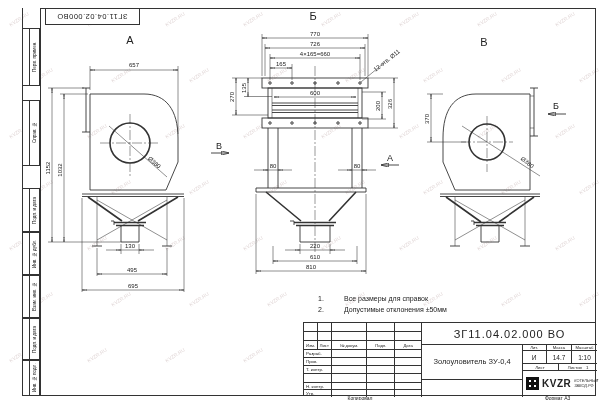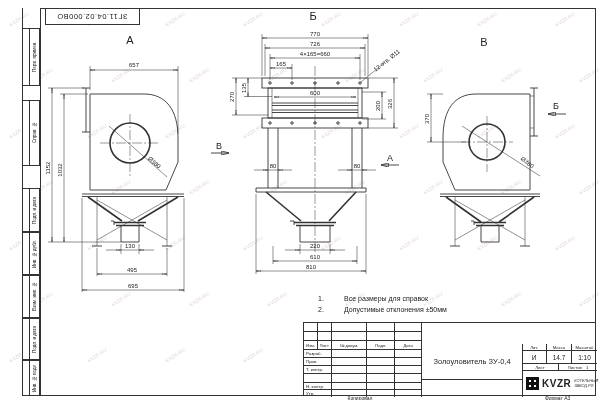--- a/index.html
+++ b/index.html
@@ -367,20 +367,21 @@
         <span class="tc" style="width:28px"></span>
         <span class="tc" style="width:26px;border-right:none"></span>
       </div>
     <div class="trow" style="height:7px;border-bottom:none">
         <span class="tc rl" style="width:28px">Утв.</span>
         <span class="tc" style="width:36px"></span>
         <span class="tc" style="width:28px"></span>
         <span class="tc" style="width:26px;border-right:none"></span>
       </div>
   </div>
+  <div id="doc-cell">ЗГ11.04.02.000 ВО</div>
   <div id="name-cell">Золоуловитель ЗУ-0,4</div>
   <div id="blank-cell"></div>
   <div id="tb-right">
     <div class="trow r-head">
       <span class="tc hc" style="width:25px">Лит.</span>
       <span class="tc hc" style="width:25px">Масса</span>
       <span class="tc hc" style="width:25px;border-right:none">Масштаб</span>
     </div>
     <div class="trow r-val">
       <span class="tc" style="width:25px">И</span>

